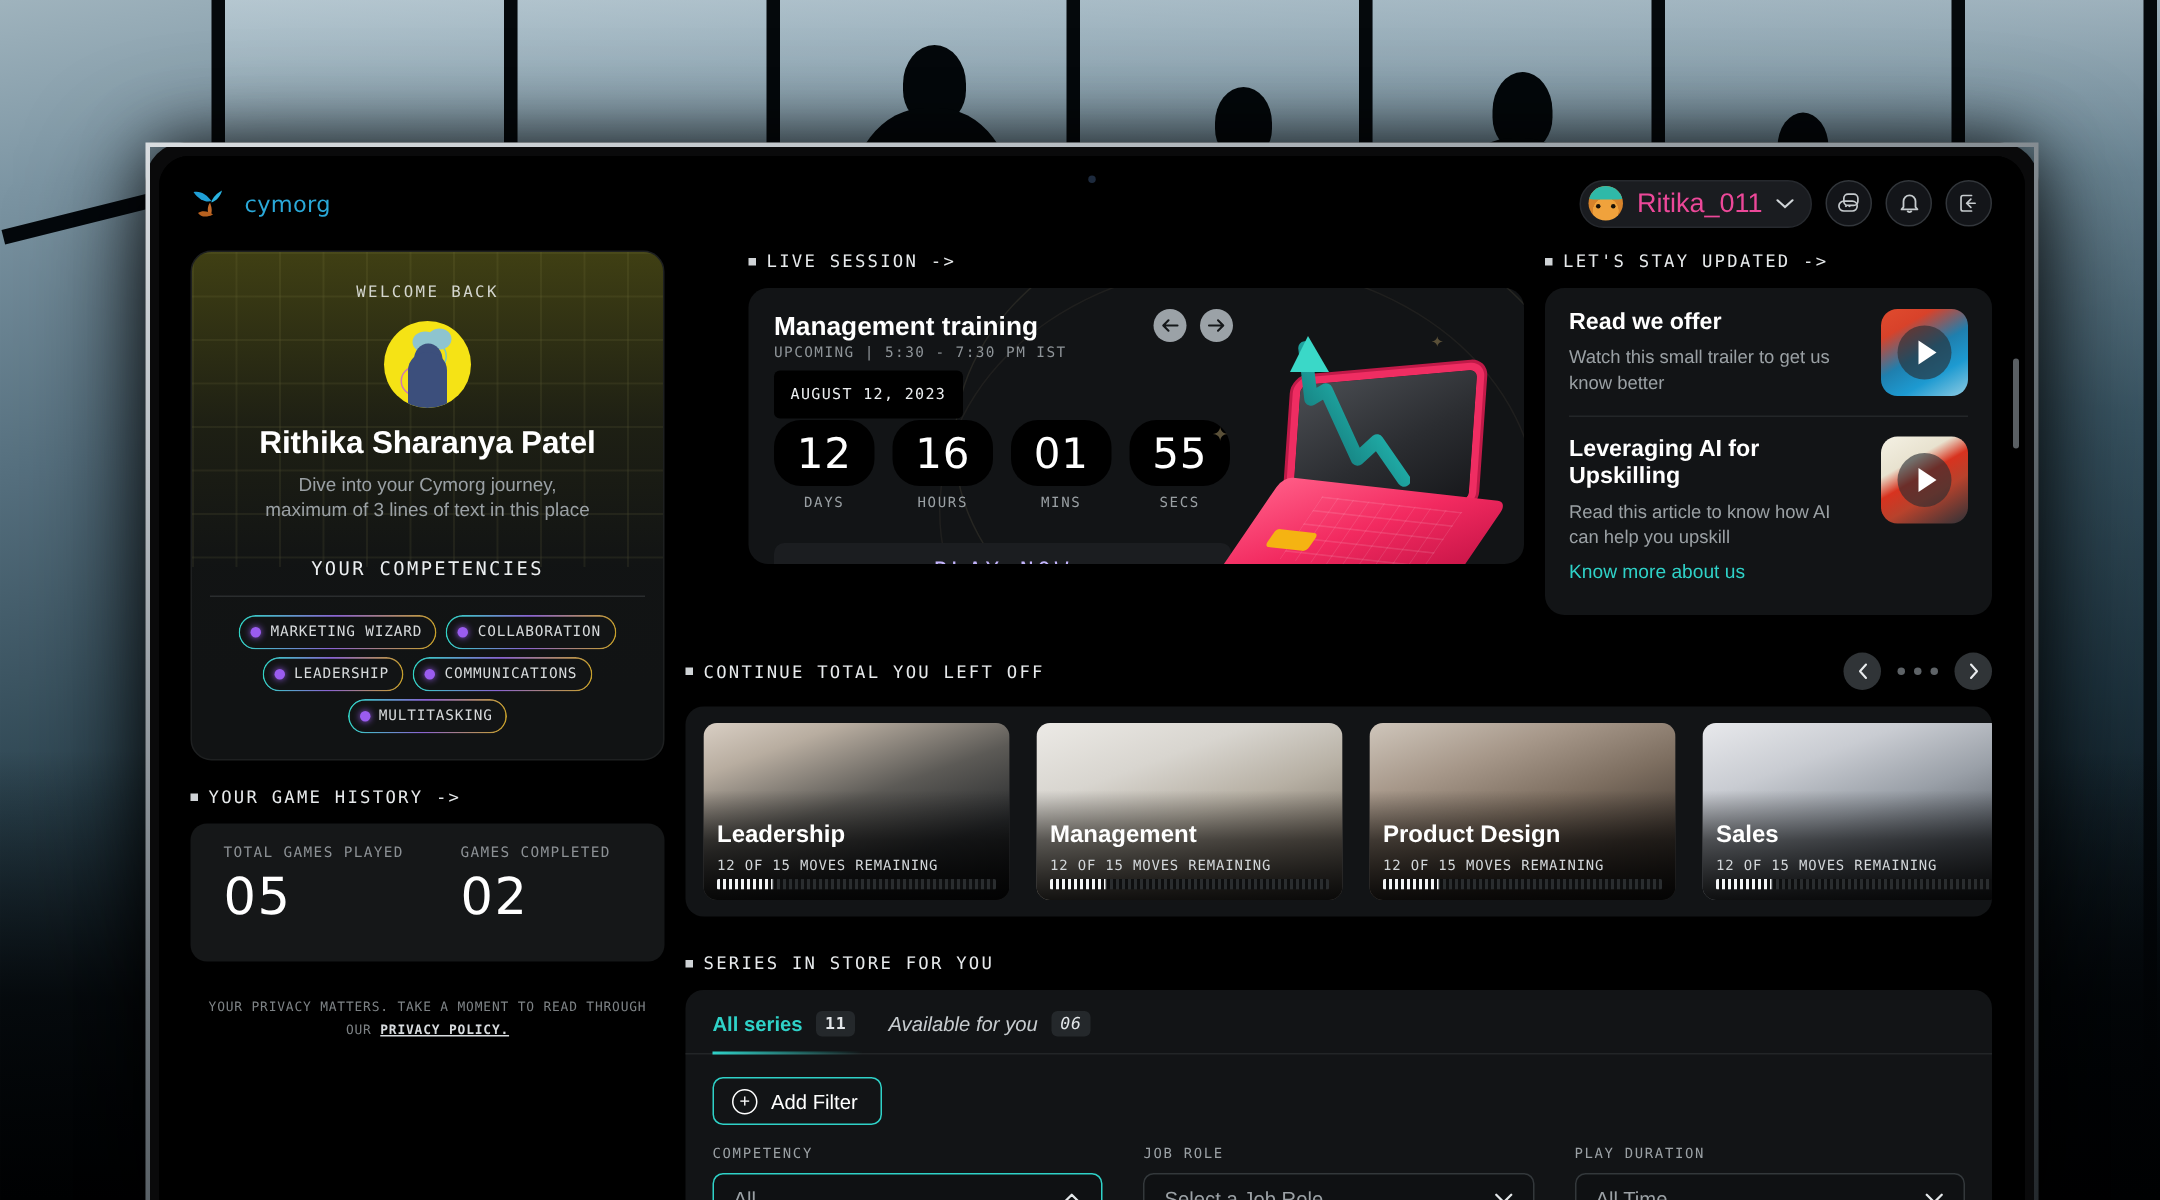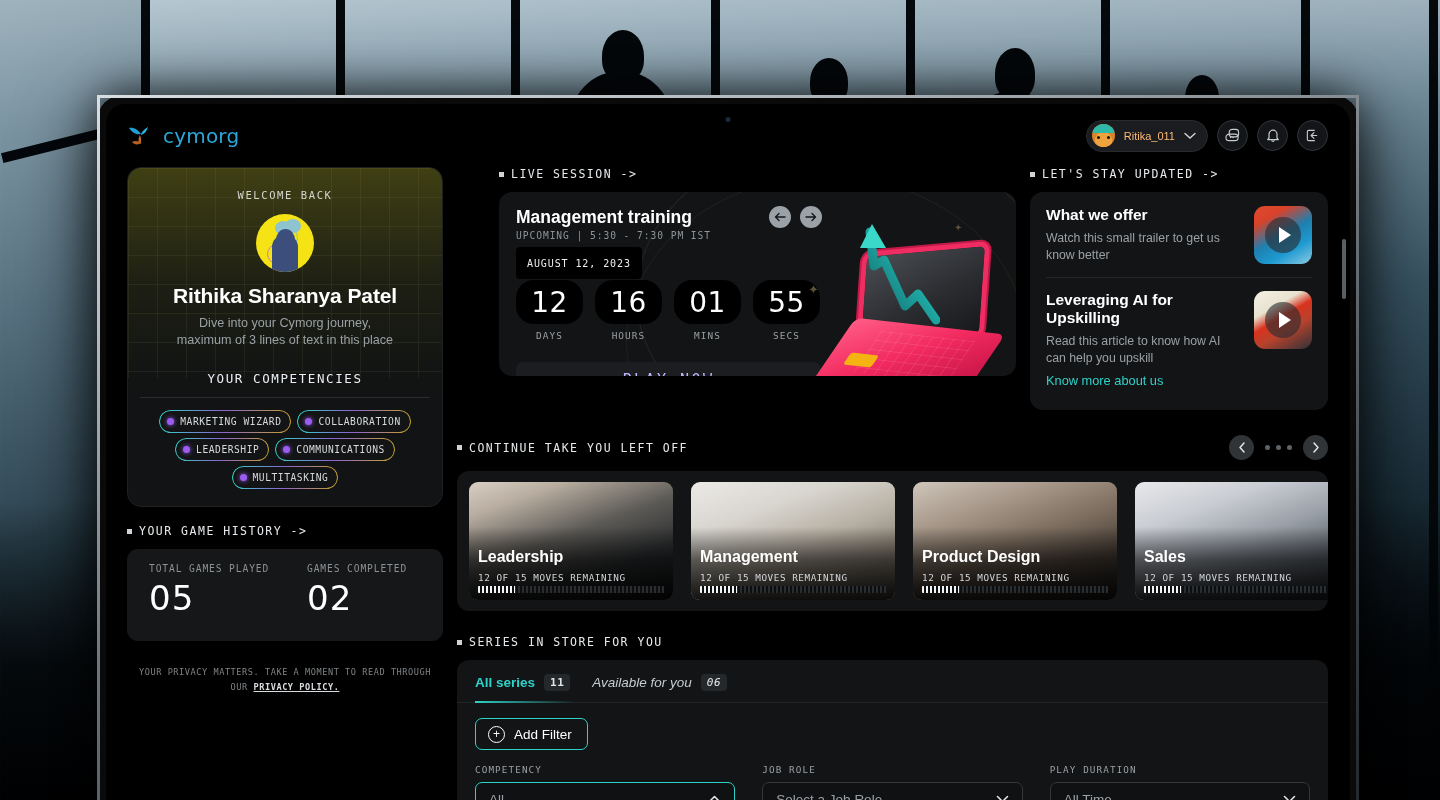--- a/index.html
+++ b/index.html
@@ -38,30 +38,30 @@
   #cam { position:absolute; left:50%; top:13px; transform:translateX(-50%); width:5px; height:5px;
          border-radius:50%; background:#1d2a3d; }
 
   
   #app { position:absolute; inset:0; background:#000; color:#e9eef2; overflow:hidden; }
 
   
   #topbar { position:absolute; left:0; right:0; top:0; height:63px; display:flex; align-items:center;
             justify-content:space-between; padding:0 22px 0 21px; }
   .logo-wrap { display:flex; align-items:center; gap:6px; }
-  .logo-text { font-family:"DejaVu Sans", sans-serif; font-size:20px; color:#2aa8d8; letter-spacing:.2px; }
+  .logo-text { font-family:"DejaVu Sans", sans-serif; font-size:15px; color:#2aa8d8; letter-spacing:.2px; }
   .hdr-right { display:flex; align-items:center; gap:9px; }
   .user-chip { display:flex; align-items:center; gap:9px; background:#1a1c20; border-radius:20px;
                height:32px; padding:0 11px 0 5px; border:1px solid #26292e; }
   .user-av { width:23px; height:23px; border-radius:50%; overflow:hidden; position:relative;
              background:radial-gradient(circle at 50% 72%, #f0a23c 0 42%, #d8832a 43% 100%); flex:none; }
   .user-av .hair { position:absolute; left:0; right:0; top:0; height:9px; background:#2fb9a8; border-radius:50% 50% 14% 14%; }
   .user-av .dotL { position:absolute; left:5px; top:12px; width:3px; height:3px; background:#1a1208; border-radius:50%; }
   .user-av .dotR { position:absolute; right:5px; top:12px; width:3px; height:3px; background:#1a1208; border-radius:50%; }
-  .user-name { font-size:11px; color:#fdba74; }
+  .user-name { font-size:18px; color:#ec4899; }
   .icon-btn { width:31px; height:31px; border-radius:50%; border:1px solid #32363b; background:#131519;
               display:flex; align-items:center; justify-content:center; }
 
   
   #body { position:absolute; left:0; right:0; top:63px; bottom:0; display:flex; gap:14px; padding:0 22px 0 21px; }
 
   
   #left { width:316px; flex:none; }
   .welcome-card { height:340px; border-radius:14px; position:relative; overflow:hidden;
     background:
@@ -452,21 +452,21 @@
           </div>
 
           <div class="upd-col">
             <div class="sec-head">
               <i class="sq"></i>
               <span>LET'S STAY UPDATED -&gt;</span>
             </div>
             <div class="upd-card">
               <div class="upd-item">
                 <div class="upd-txt">
-                  <div class="upd-h">What we offer</div>
+                  <div class="upd-h">Read we offer</div>
                   <div class="upd-p">Watch this small trailer to get us know better</div>
                 </div>
                 <div class="thumb a">
                   <span class="play-circ">
                         <span class="play-tri"></span>
                       </span>
                 </div>
               </div>
               <div class="upd-rule"></div>
               <div class="upd-item">
@@ -481,21 +481,21 @@
                 </div>
               </div>
               <div class="upd-link">Know more about us</div>
             </div>
           </div>
         </div>
 
         <div class="cont-head-row">
           <div class="sec-head">
             <i class="sq"></i>
-            <span>CONTINUE TAKE YOU LEFT OFF</span>
+            <span>CONTINUE TOTAL YOU LEFT OFF</span>
           </div>
           <div class="carou-ctrl">
             <div class="carou-btn">
               <svg width="8" height="11" viewBox="0 0 8 11">
                     <path d="M6 1 L2 5.5 L6 10" stroke="#e8ebed" stroke-width="1.4" fill="none" stroke-linecap="round" stroke-linejoin="round"></path>
                   </svg>
             </div>
             <div class="dots">
               <i class="dot"></i>
                   <i class="dot"></i>

